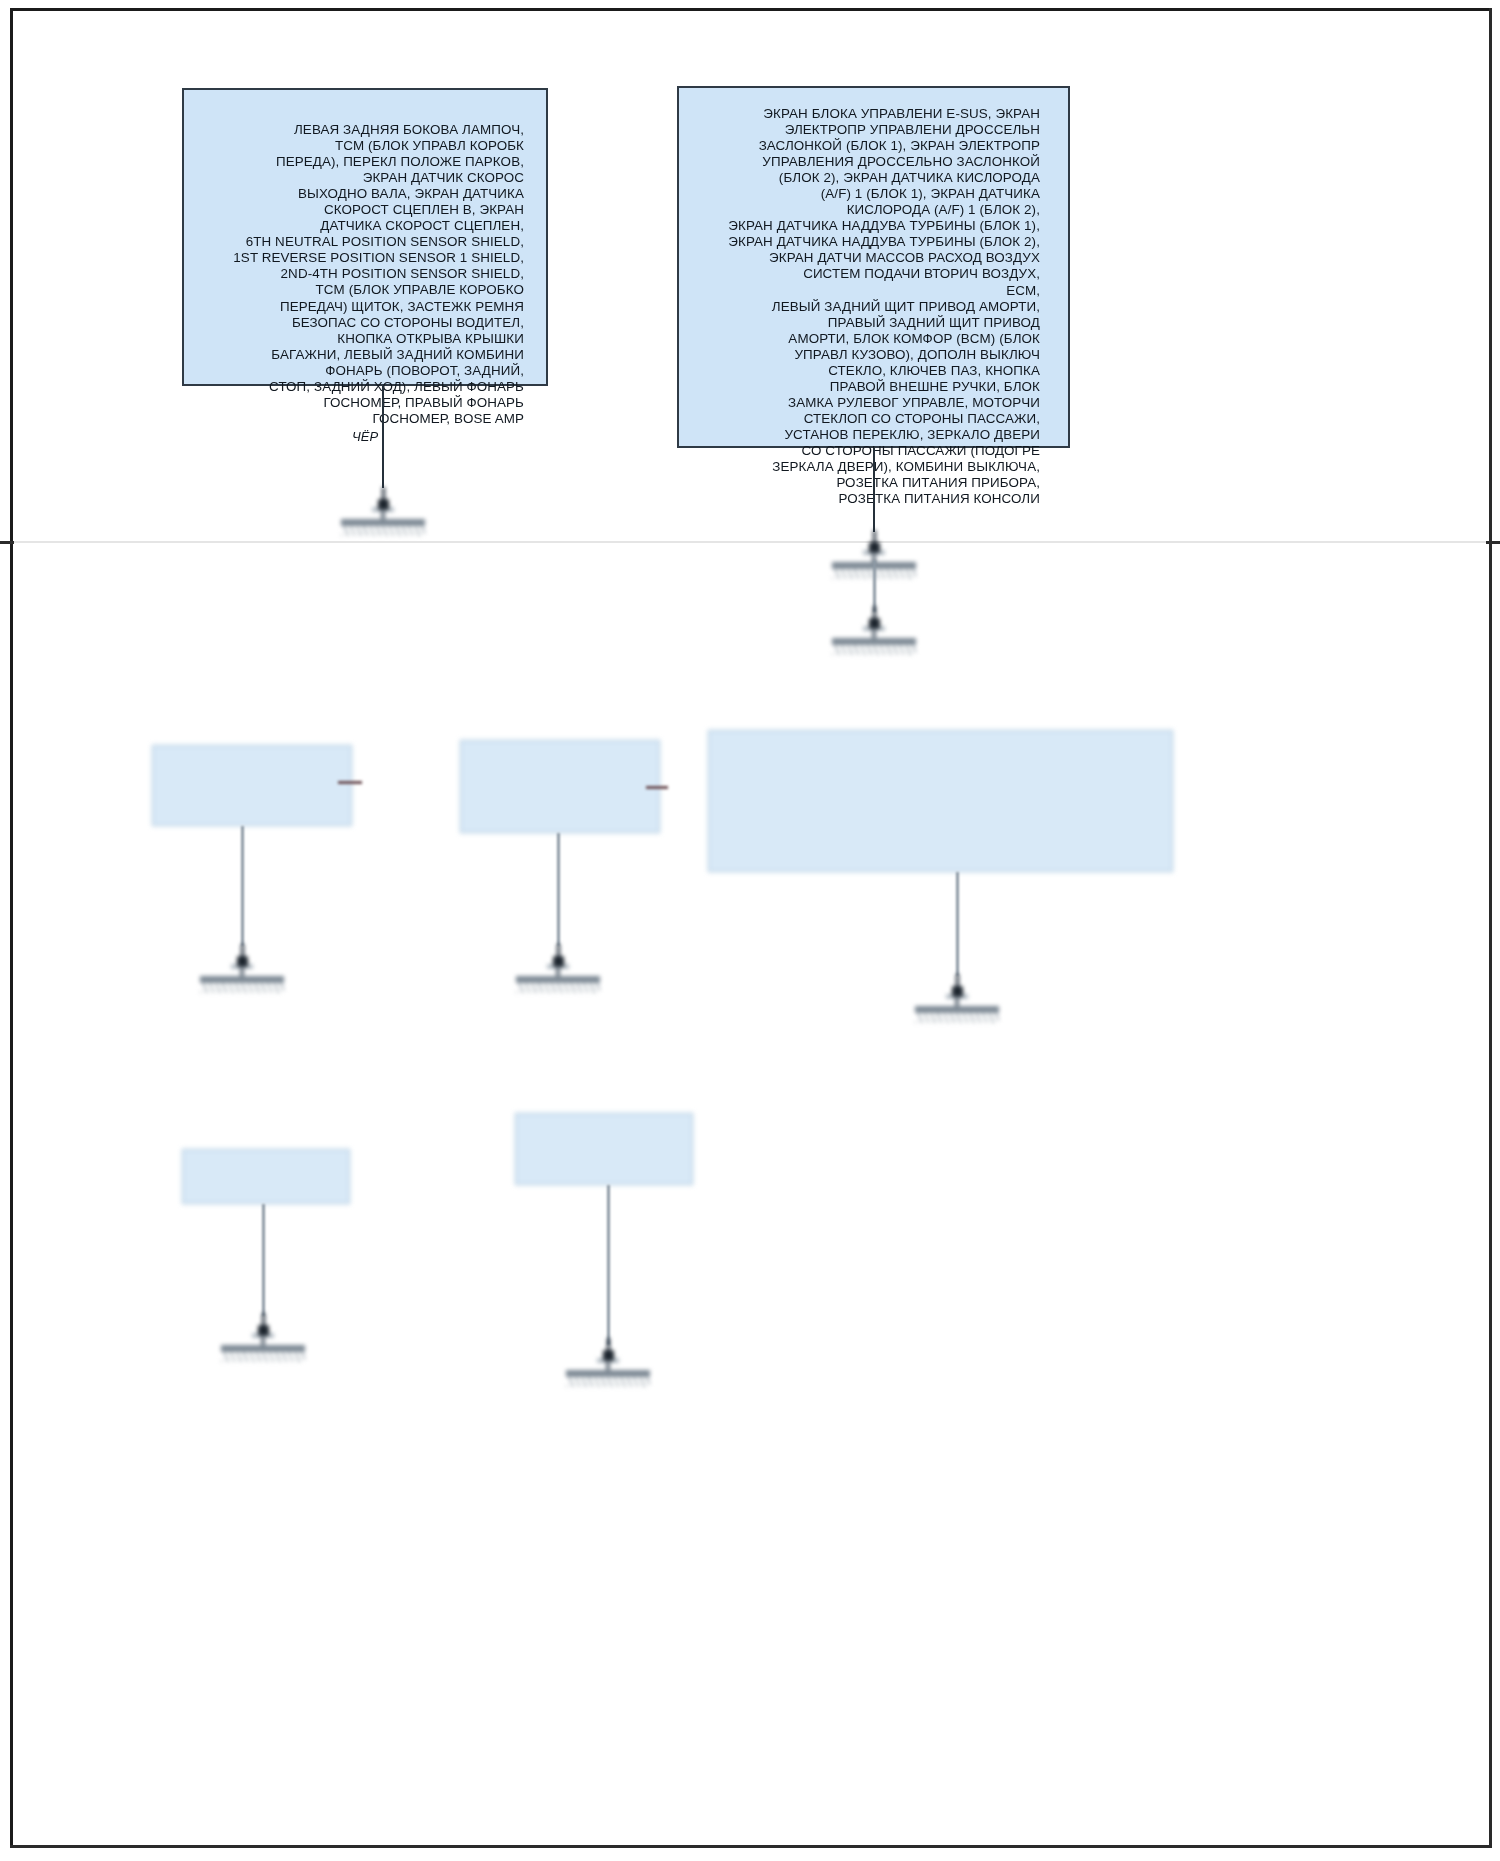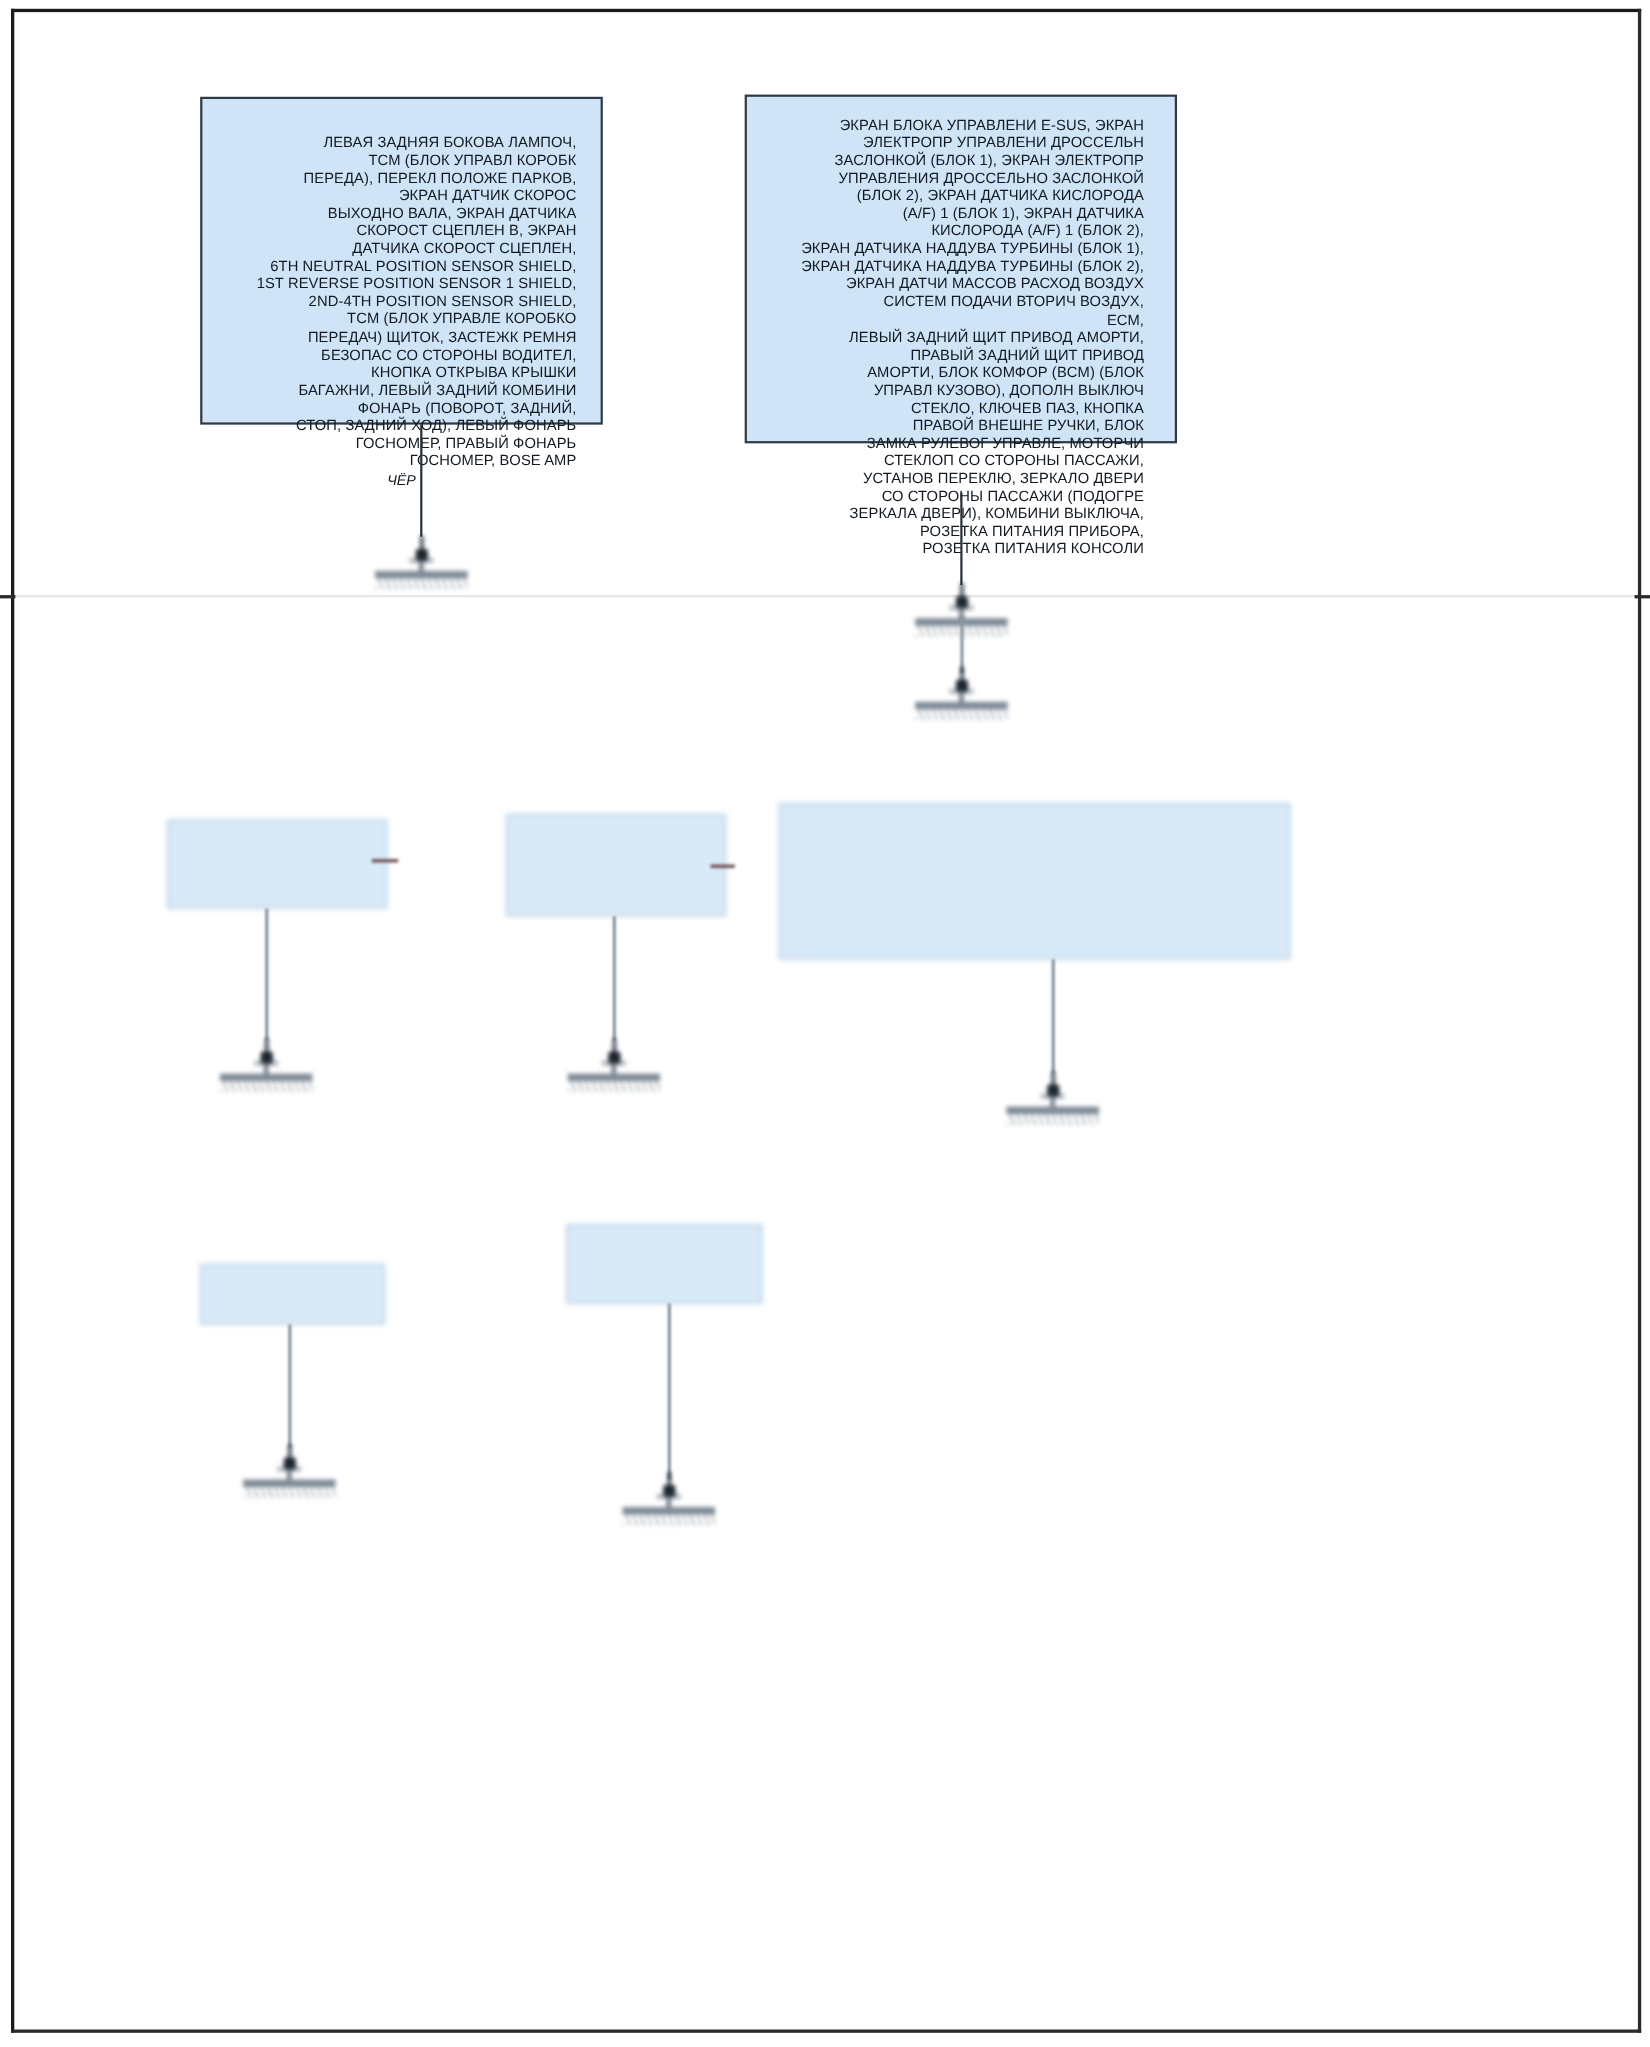--- a/index.html
+++ b/index.html
@@ -77,21 +77,21 @@
 
   
   .sharp .txt {
     font-size: 13.4px;
     line-height: 16.05px;
     letter-spacing: 0.1px;
   }
   #box-left-rear { left: 182px; top: 88px; width: 366px; height: 298px; }
   #box-left-rear .txt { padding: 32px 22px 0 10px; text-align: right; }
 
-  #box-esus { left: 677px; top: 86px; width: 393px; height: 317px; }
+  #box-esus { left: 677px; top: 86px; width: 393px; height: 362px; }
   #box-esus .txt { padding: 18px 28px 0 8px; }
 
   
   .blurred {
     background: #d8e9f7;
     border: 1px solid #9dbdd6;
     filter: blur(2.6px);
   }
   .blurred .txt {
     color: #3b4654;

